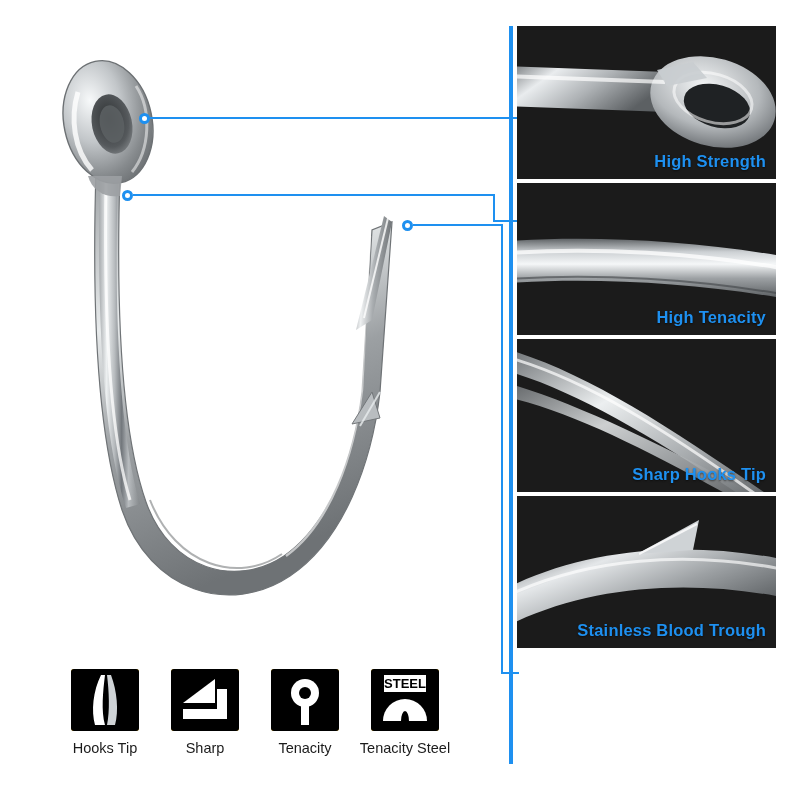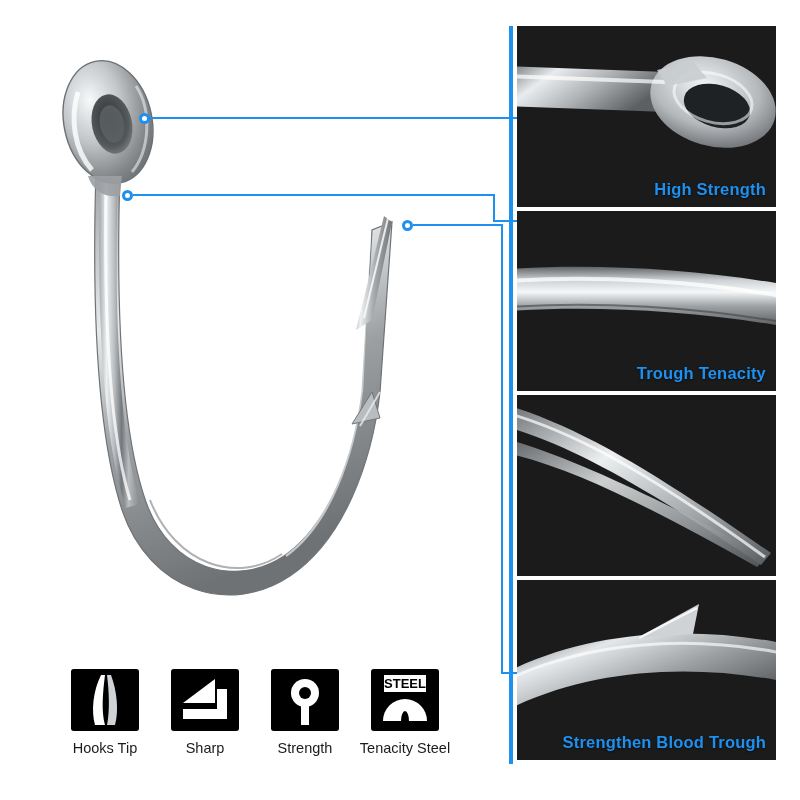--- a/index.html
+++ b/index.html
@@ -21,21 +21,21 @@
     height: 800px;
     background: #ffffff;
   }
 
   
   .feature-rail {
     position: absolute;
     right: 24px;
     top: 26px;
     width: 259px;
-    height: 734px;
+    height: 622px;
     display: flex;
     flex-direction: column;
     gap: 4px;
   }
   .feature-card {
     position: relative;
     flex: 1 1 0;
     background: #1c1c1c;
     overflow: hidden;
   }
@@ -261,61 +261,62 @@
               <stop offset="42%" stop-color="#f5f7f8"></stop>
               <stop offset="66%" stop-color="#9ca0a3"></stop>
               <stop offset="100%" stop-color="#585c5f"></stop>
             </linearGradient>
           </defs>
           <path d="M-10 58 C 80 52, 180 58, 270 74 L 270 116 C 180 100, 80 94, -10 100 Z" fill="url(#c2a)"></path>
           <path d="M-10 70 C 80 64, 180 70, 270 86" stroke="#ffffff" stroke-width="4" fill="none" opacity="0.75"></path>
           <path d="M-10 96 C 80 90, 180 96, 270 112" stroke="#3f4346" stroke-width="2" fill="none" opacity="0.6"></path>
         </svg>
       </div>
-      <div class="label">Trough Tenacity</div>
+      <div class="label">High Tenacity</div>
     </div>
 
     <div class="feature-card">
       <div class="photo">
         <svg width="259" height="180" viewBox="0 0 259 180" preserveAspectRatio="xMidYMid slice">
           <rect width="259" height="180" fill="#1b1b1b"></rect>
           <defs>
             <linearGradient id="c3a" x1="0" y1="0" x2="1" y2="1">
               <stop offset="0%" stop-color="#6b6f72"></stop>
               <stop offset="35%" stop-color="#eceff0"></stop>
               <stop offset="70%" stop-color="#a1a5a8"></stop>
               <stop offset="100%" stop-color="#565a5d"></stop>
             </linearGradient>
           </defs>
           <path d="M-10 10 C 70 34, 150 86, 254 158 L 244 170 C 140 100, 60 52, -10 32 Z" fill="url(#c3a)"></path>
           <path d="M-10 58 C 60 74, 140 116, 240 172 L 250 162 C 150 108, 60 64, -10 44 Z" fill="url(#c3a)" opacity="0.85"></path>
           <path d="M-10 18 C 68 40, 148 90, 248 162" stroke="#ffffff" stroke-width="3" fill="none" opacity="0.7"></path>
         </svg>
       </div>
+      <div class="label">Sharp Hooks Tip</div>
     </div>
 
     <div class="feature-card">
       <div class="photo">
         <svg width="259" height="180" viewBox="0 0 259 180" preserveAspectRatio="xMidYMid slice">
           <rect width="259" height="180" fill="#1b1b1b"></rect>
           <defs>
             <linearGradient id="c4a" x1="0" y1="0" x2="1" y2="0.7">
               <stop offset="0%" stop-color="#5d6164"></stop>
               <stop offset="30%" stop-color="#e4e7e9"></stop>
               <stop offset="62%" stop-color="#9da1a4"></stop>
               <stop offset="100%" stop-color="#54585b"></stop>
             </linearGradient>
           </defs>
           <path d="M-10 92 C 70 52, 170 44, 270 64 L 270 102 C 170 82, 70 90, -10 130 Z" fill="url(#c4a)"></path>
           <path d="M-10 100 C 70 62, 170 54, 270 74" stroke="#ffffff" stroke-width="3" fill="none" opacity="0.65"></path>
           <path d="M120 58 L 182 24 L 176 54 Z" fill="#cfd3d6"></path>
           <path d="M122 58 L 180 28" stroke="#ffffff" stroke-width="2" opacity="0.8" fill="none"></path>
         </svg>
       </div>
-      <div class="label">Strengthen Blood Trough</div>
+      <div class="label">Stainless Blood Trough</div>
     </div>
   </div>
 
   <div class="icon-row">
 
     <div class="icon-item">
       <div class="icon-tile">
         <svg width="68" height="62" viewBox="0 0 68 62">
           <rect width="68" height="62" fill="#000000"></rect>
           <path d="M30 6 C 22 22, 20 42, 24 56 L 34 56 C 30 42, 32 22, 34 6 Z" fill="#ffffff"></path>
@@ -339,21 +340,21 @@
 
     <div class="icon-item">
       <div class="icon-tile">
         <svg width="68" height="62" viewBox="0 0 68 62">
           <rect width="68" height="62" fill="#000000"></rect>
           <circle cx="34" cy="24" r="14" fill="#ffffff"></circle>
           <circle cx="34" cy="24" r="6" fill="#000000"></circle>
           <rect x="30" y="30" width="8" height="26" fill="#ffffff"></rect>
         </svg>
       </div>
-      <div class="icon-caption">Strength</div>
+      <div class="icon-caption">Tenacity</div>
     </div>
 
     <div class="icon-item">
       <div class="icon-tile">
         <svg width="68" height="62" viewBox="0 0 68 62">
           <rect width="68" height="62" fill="#000000"></rect>
           <rect x="13" y="6" width="42" height="17" fill="#ffffff"></rect>
           <text x="34" y="19" text-anchor="middle" font-family="Liberation Sans, sans-serif" font-size="13" font-weight="bold" fill="#000000">STEEL</text>
           <path d="M12 52 A 22 22 0 0 1 56 52 Z" fill="#ffffff"></path>
           <path d="M30 52 A 4 10 0 0 1 38 52 Z" fill="#000000"></path>

